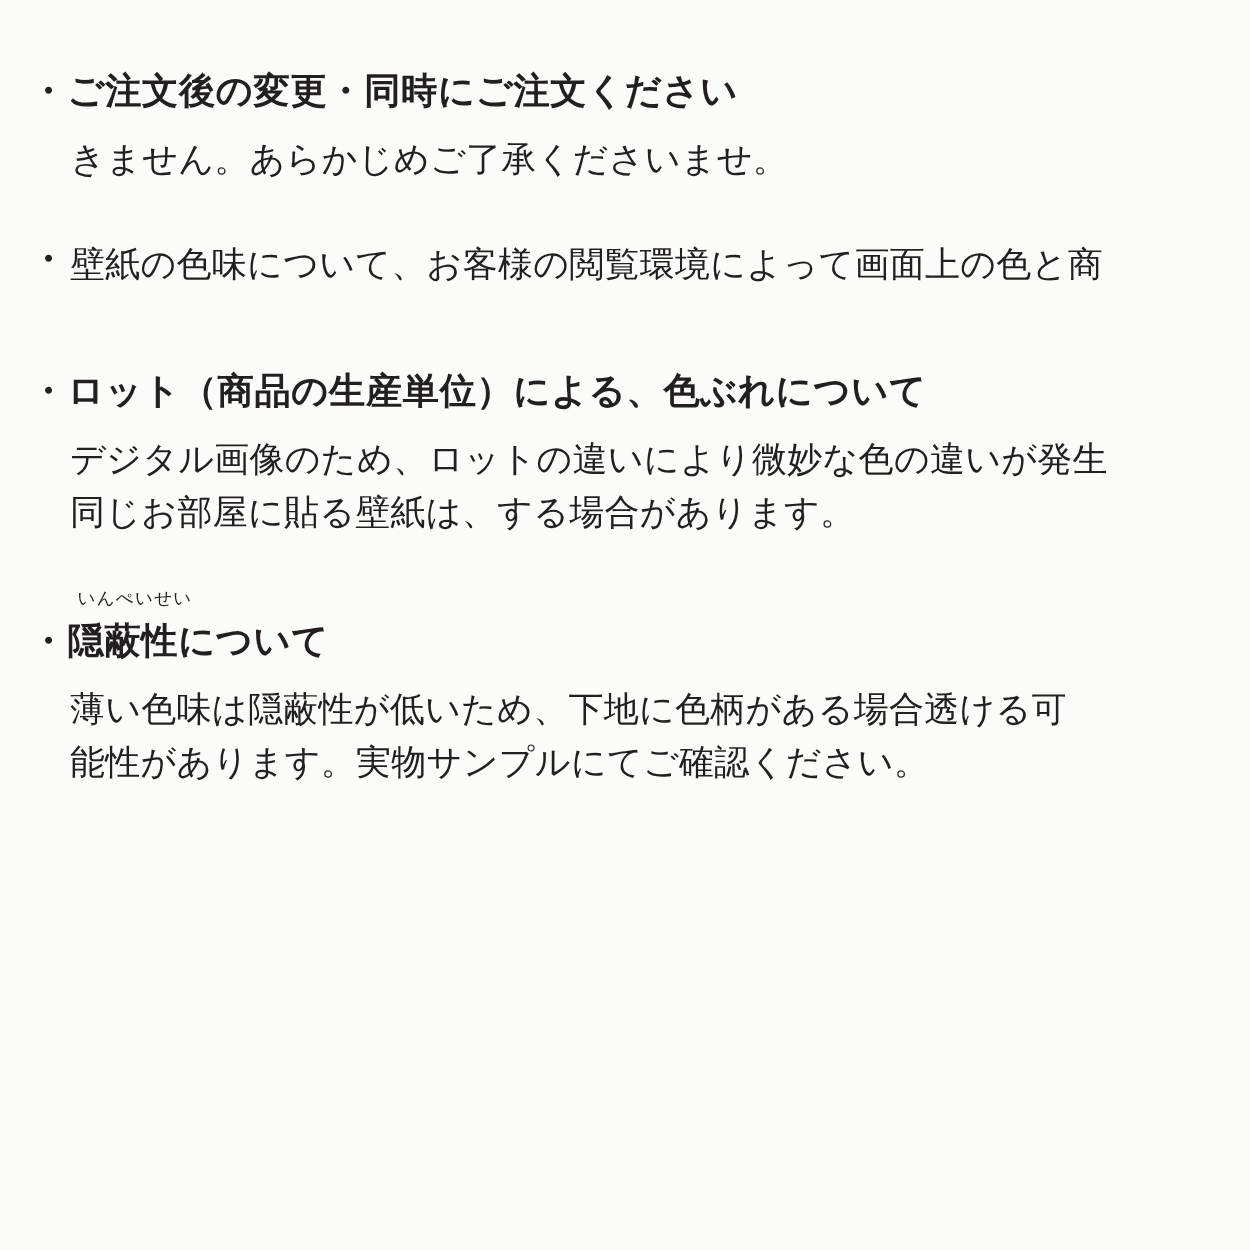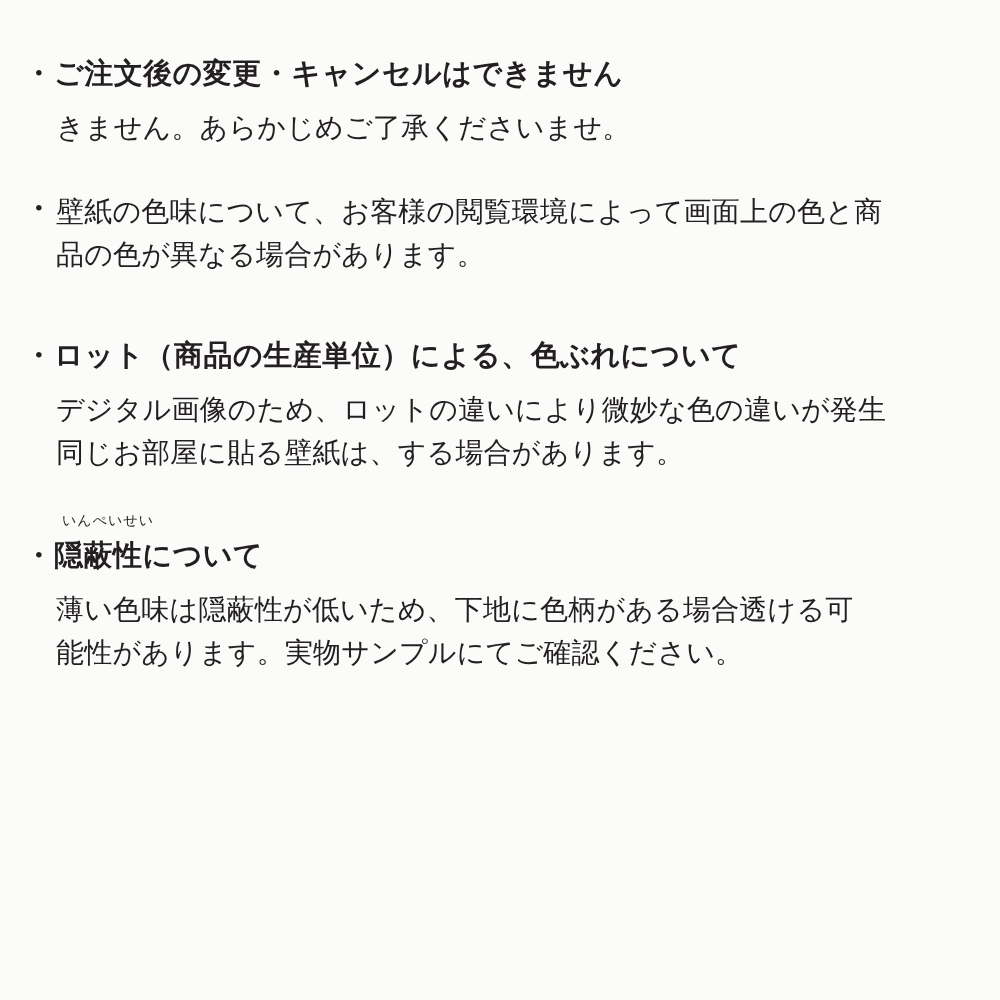--- a/index.html
+++ b/index.html
@@ -70,34 +70,33 @@
   }
 </style>
 </head>
 <body>
 
 <div class="page">
 
   <div class="section s1">
     <h2 class="heading">
       <span class="bullet">・</span>
-      <span>ご注文後の変更・キャンセルはできません</span>
+      <span>ご注文後の変更・同時にご注文ください</span>
     </h2>
     <p class="body-text">
       <span class="line">きません。あらかじめご了承くださいませ。</span>
     </p>
   </div>
 
   <div class="section s2">
     <h2 class="heading">
       <span class="bullet">・</span>
     </h2>
     <p class="body-text">
       <span class="line">壁紙の色味について、お客様の閲覧環境によって画面上の色と商</span>
-      <span class="line">品の色が異なる場合があります。</span>
     </p>
   </div>
 
   <div class="section s3">
     <h2 class="heading">
       <span class="bullet">・</span>
       <span>ロット（商品の生産単位）による、色ぶれについて</span>
     </h2>
     <p class="body-text">
       <span class="line">デジタル画像のため、ロットの違いにより微妙な色の違いが発生</span>

